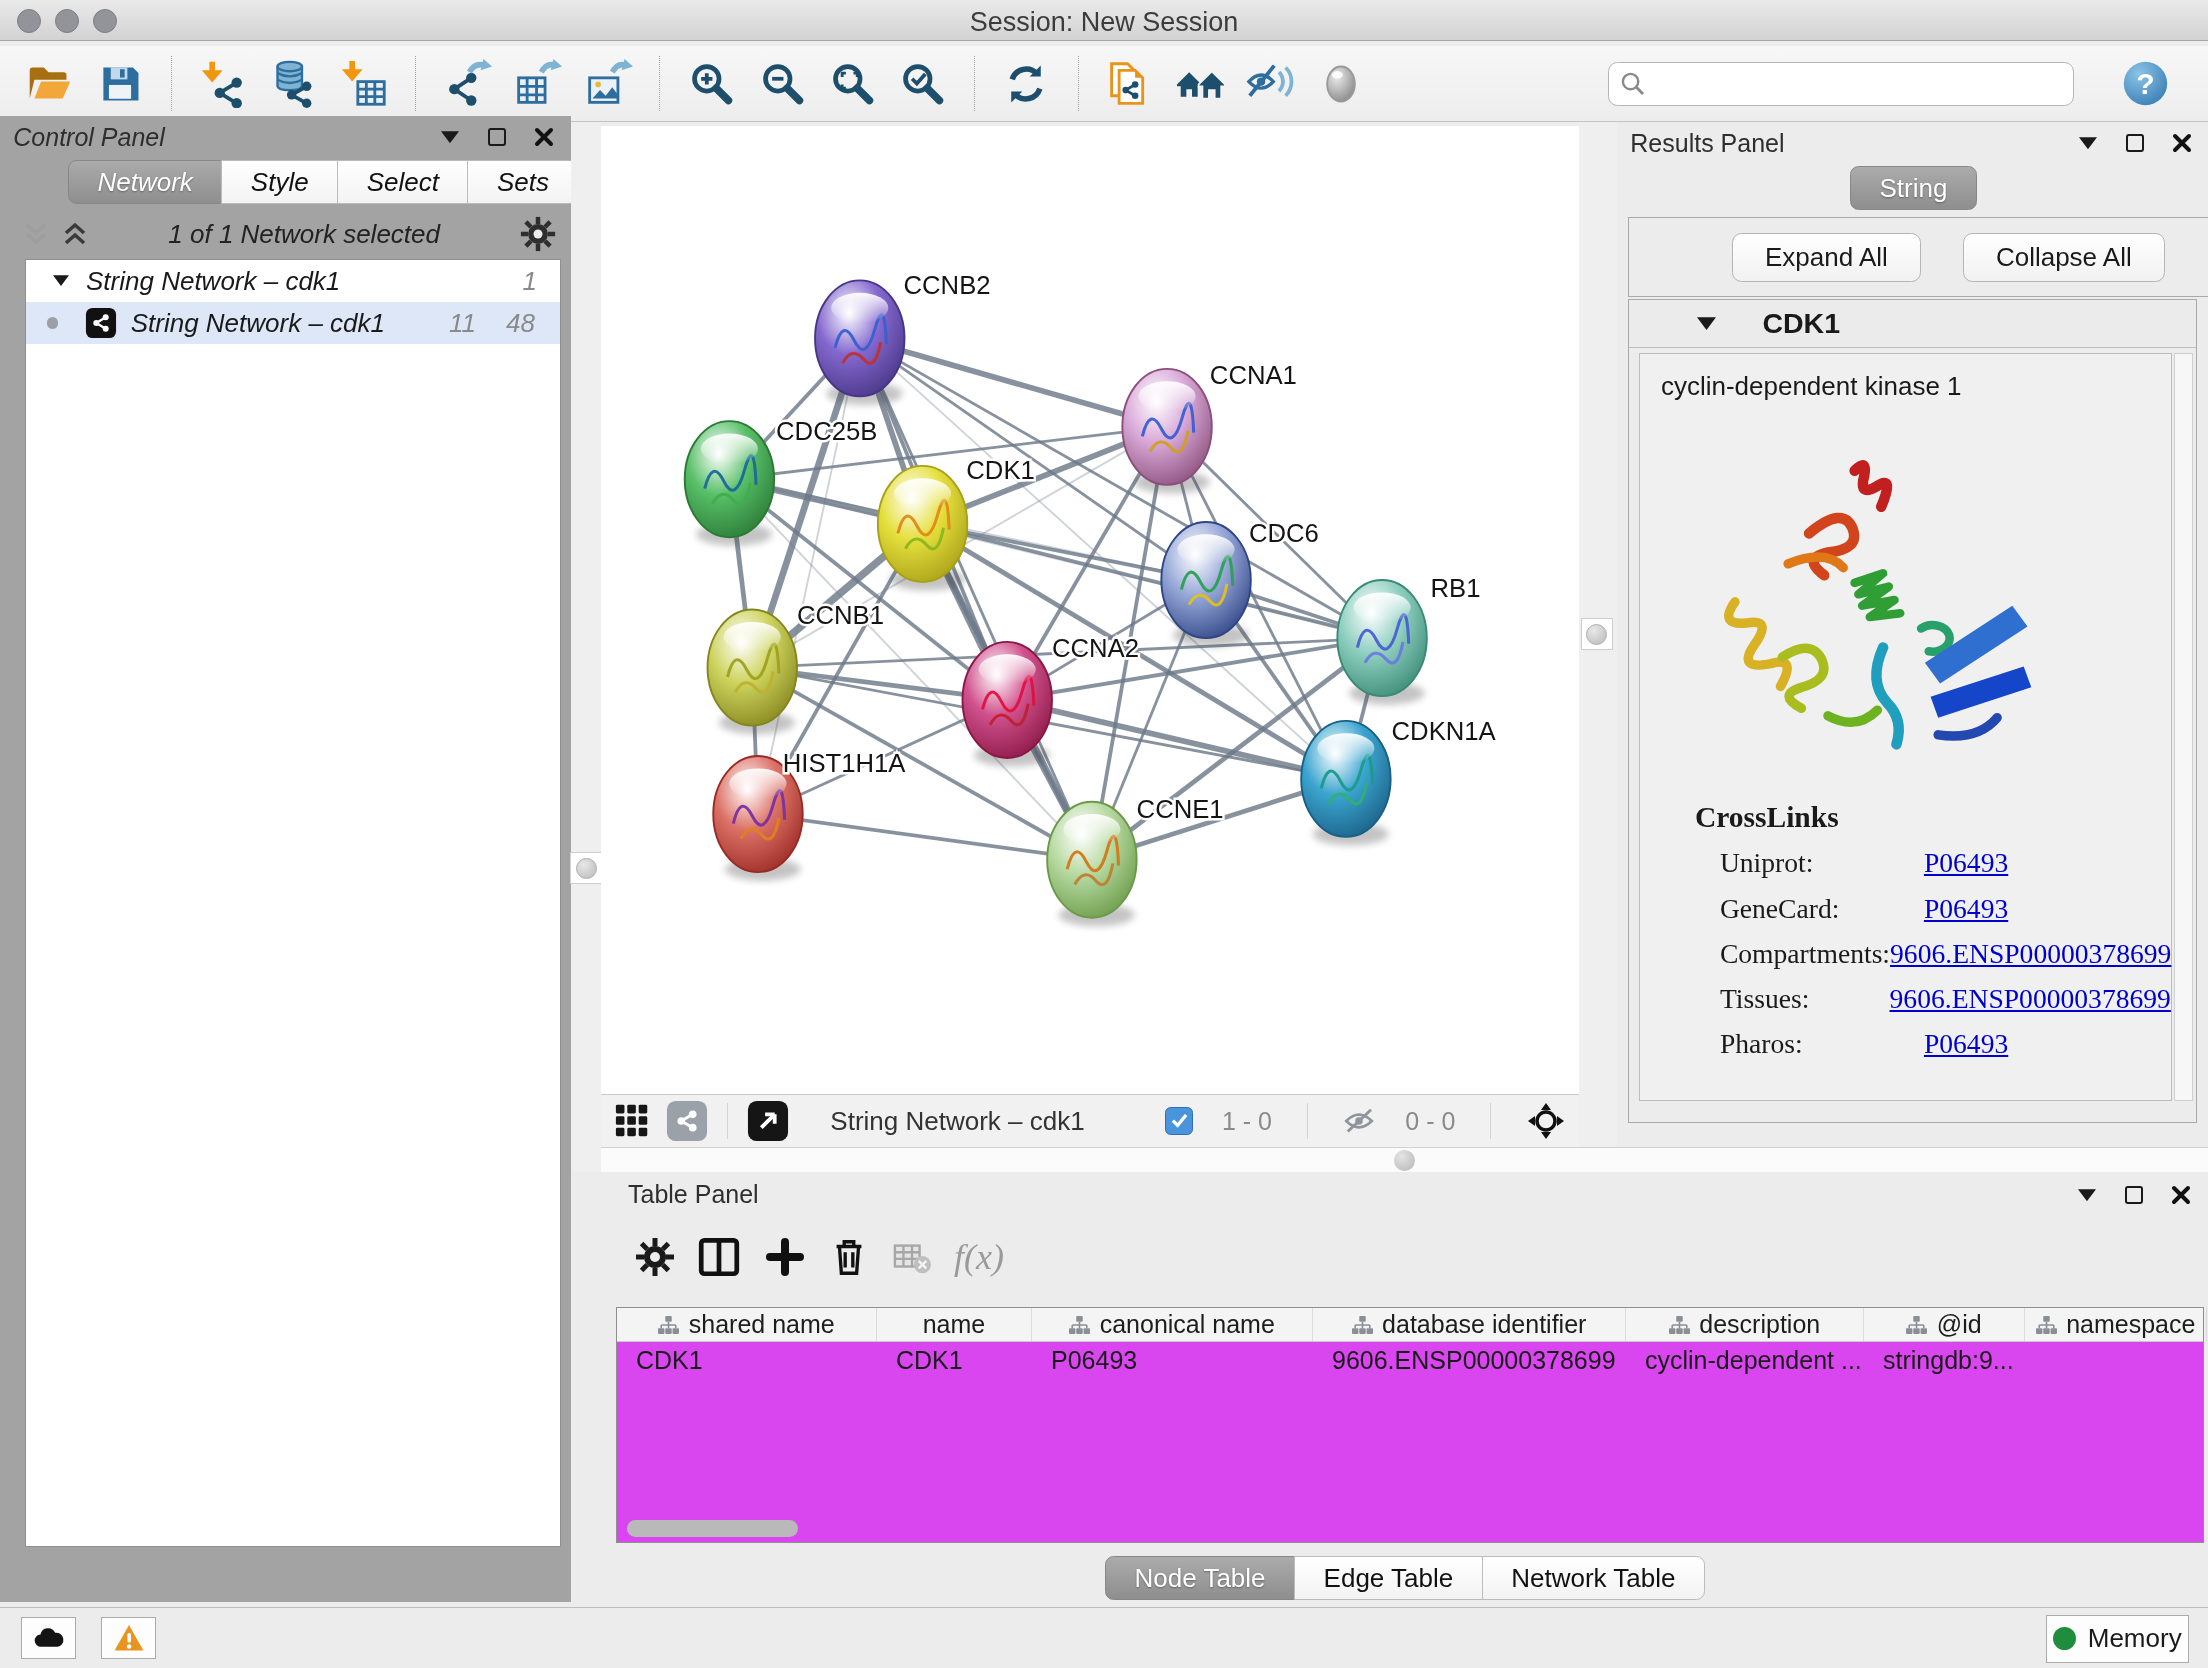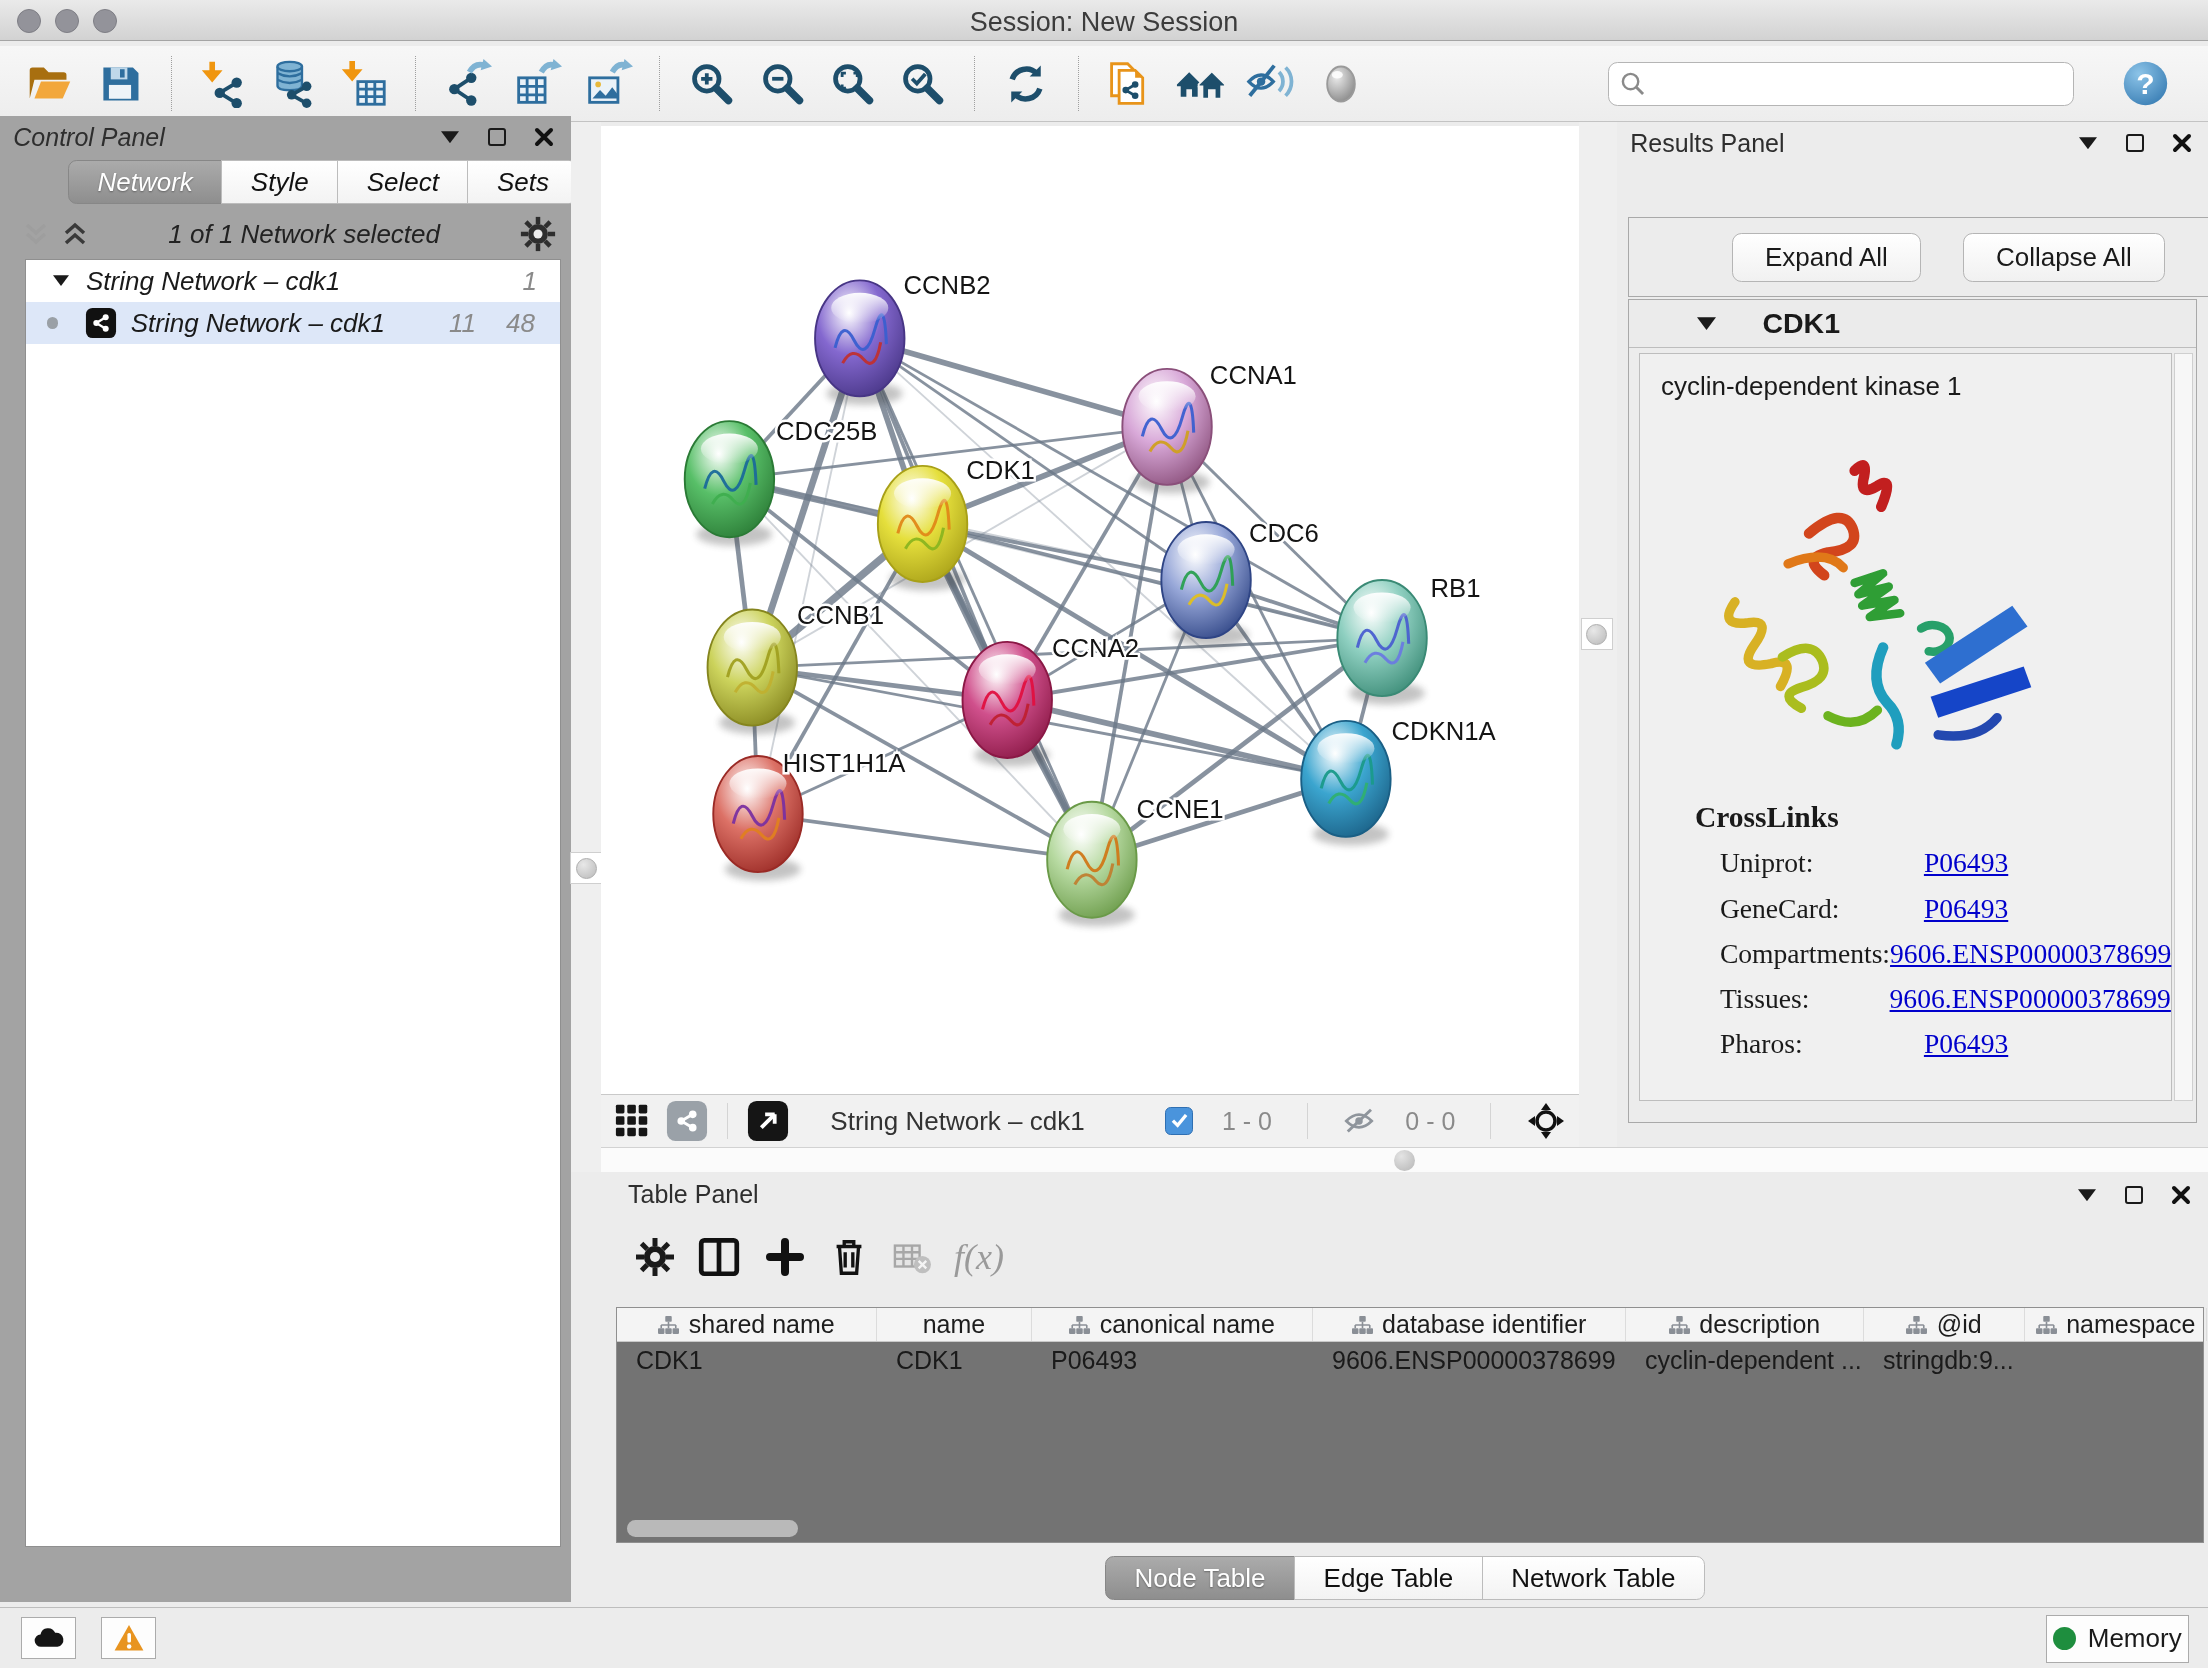--- a/index.html
+++ b/index.html
@@ -88,21 +88,21 @@
   #cl-title { font-size:29.5px; font-weight:bold; margin-left:55px; }
   .cl-row { display:flex; margin:13.3px 0 0 80px; font-size:27.6px; }
   .cl-label { width:204px; }
   .cl-value { color:#0000cc; text-decoration:underline; }
 
   
   #table-panel { position:absolute; left:601px; top:1172px; width:1607px; height:436px; background:#ececec; }
   #tp-header { position:absolute; left:27px; right:17px; top:3.8px; height:38px; display:flex; align-items:center; }
   #tp-toolbar { position:absolute; left:34px; top:53px; height:63px; display:flex; align-items:center; gap:21px; }
   .fx { font-family:"Liberation Serif", serif; font-style:italic; font-size:36px; color:#9a9a9a; }
-  #tp-tablebox { position:absolute; left:15px; top:135px; width:1588px; height:236px; background:#737373; border:1.9px solid #8f8f8f; }
+  #tp-tablebox { position:absolute; left:15px; top:135px; width:1588px; height:236px; background:#d946ef; border:1.9px solid #8f8f8f; }
   #tp-headrow { display:flex; height:34px; background:#f4f4f4; border-bottom:1.9px solid #c9c9c9; }
   .th { display:flex; align-items:center; justify-content:center; gap:9.5px; font-size:25px; color:#1d1d1d;
     border-right:1px solid #dcdcdc; overflow:hidden; white-space:nowrap; flex:0 0 auto; }
   #tp-datarow { display:flex; height:36px; }
   .td { font-size:25px; padding-left:19px; display:flex; align-items:center; overflow:hidden; white-space:nowrap; flex:0 0 auto; }
   #tp-hscroll { position:absolute; left:9.5px; bottom:4.8px; width:171px; height:17px; border-radius:8.6px; background:#b9b9b9; }
   #tp-tabs { position:absolute; left:0; right:0; top:384px; display:flex; justify-content:center; }
 
   
   #statusbar { position:absolute; left:0; top:1607px; width:2208px; height:61px; background:#ececec; border-top:1.9px solid #bdbdbd; }
@@ -644,20 +644,23 @@
     <span style="margin-left:auto" class="win-ctrls">
       <svg width="18" height="12.4" viewBox="0 0 18 12">
           <path d="M0 0 h18 l-9 12 z" fill="#1a1a1a"></path>
         </svg>
       <span class="float-btn"></span>
       <svg width="20" height="20" viewBox="0 0 20 20">
         <path d="M3 3 L17 17 M17 3 L3 17" stroke="#111" stroke-width="4" stroke-linecap="round"></path>
         </svg>
     </span>
   </div>
+  <div id="rp-tab">
+      <span class="tab single active">String</span>
+    </div>
   <div id="rp-box1">
     <span class="rp-btn">Expand All</span>
     <span class="rp-btn">Collapse All</span>
   </div>
   <div id="rp-box2">
     <div id="rp-entry-head">
       <svg width="19" height="13.3" viewBox="0 0 18 12" style="margin-left:68px">
         <path d="M0 0 h18 l-9 12 z" fill="#1a1a1a"></path>
         </svg>
       <span id="rp-entry-name">CDK1</span>

